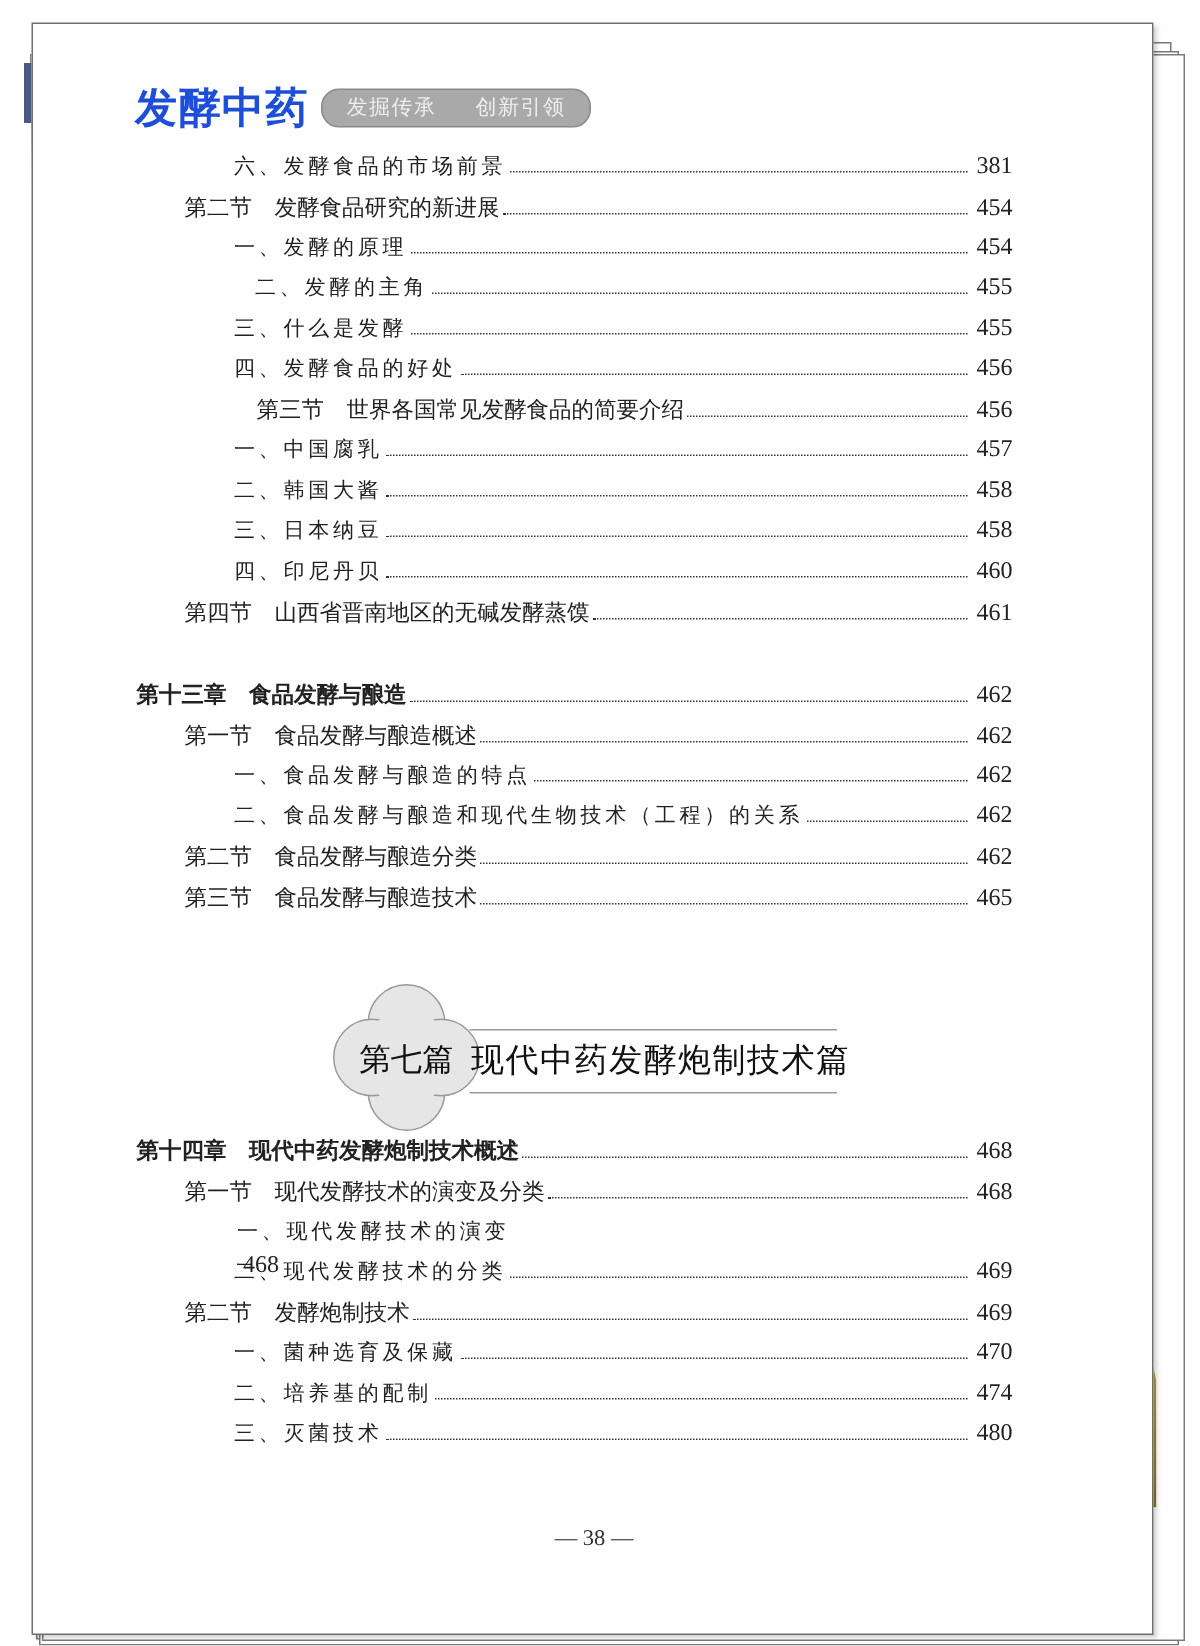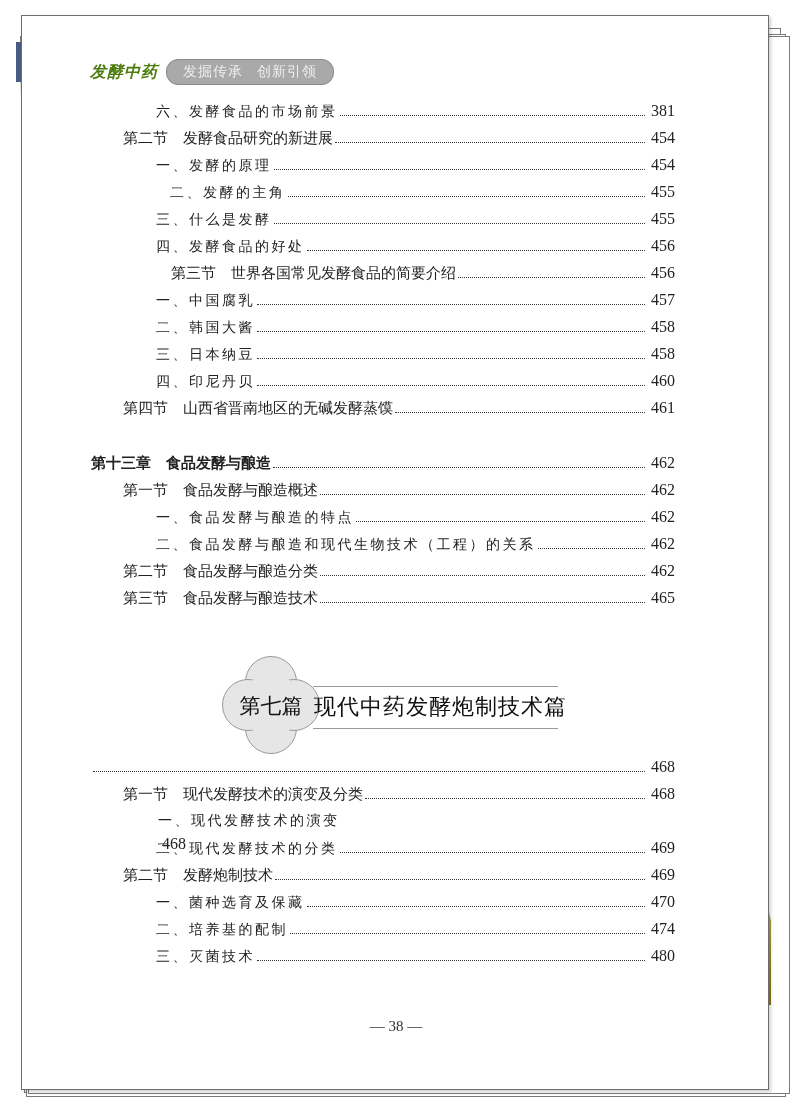--- a/index.html
+++ b/index.html
@@ -18,25 +18,25 @@
   .accent-blue { position: absolute; left: 16px; top: 42px; width: 6px; height: 40px; background: #4a5a82; }
   .accent-gold { position: absolute; left: 763px; top: 885px; width: 8px; height: 120px;
     background: linear-gradient(#c9b25a, #8a7410); clip-path: polygon(0 0, 100% 30%, 100% 100%, 0 100%); }
   .page {
     position: absolute; left: 21px; top: 15px; width: 748px; height: 1075px;
     background: #fff; border: 1px solid #6e6e6e; box-sizing: border-box;
     box-shadow: 2px 2px 3px rgba(0,0,0,0.18);
   }
   
   .header { position: absolute; left: 68px; top: 39px; height: 34px; display: flex; align-items: center; }
-  .brand { font-family: "DejaVu Serif", serif; font-weight: bold; font-size: 16px; letter-spacing: 1px; color: #4d7c0f; font-style: italic; }
+  .brand { font-family: "DejaVu Serif", serif; font-weight: bold; font-size: 28px; letter-spacing: 1px; color: #1d4ed8; }
   .slogan {
     margin-left: 8px; height: 24px; padding: 0 16px; display: flex; align-items: center;
     background: #a9a9a9; color: #eeeeee; font-size: 14px; letter-spacing: 1px;
-    border-radius: 12px; border: 1px solid #8a8a8a;
+    border-radius: 12px; border: 1px solid #8a8a8a; gap: 12px;
   }
   .slogan span + span { margin-left: 14px; }
   
   .toc { position: absolute; left: 0; top: 0; width: 748px; }
   .row { position: absolute; display: flex; align-items: baseline; height: 22px; font-size: 15px; right: 95px; }
   .row.l1 { left: 69px; }
   .row.l2 { left: 101px; }
   .row.l3 { left: 134px; }
   .row .t { white-space: pre; }
   .row.l3 .t { letter-spacing: 2.5px; font-size: 14px; }
@@ -157,20 +157,21 @@
         <span class="t">第二节　食品发酵与酿造分类</span>
         <span class="dots"></span>
         <span class="p">462</span>
       </div>
       <div class="row l2" style="top: 573px;">
         <span class="t">第三节　食品发酵与酿造技术</span>
         <span class="dots"></span>
         <span class="p">465</span>
       </div>
       <div class="row l1" style="top: 742px;">
+        <span class="t">第十四章　现代中药发酵炮制技术概述</span>
         <span class="dots"></span>
         <span class="p">468</span>
       </div>
       <div class="row l2" style="top: 769px;">
         <span class="t">第一节　现代发酵技术的演变及分类</span>
         <span class="dots"></span>
         <span class="p">468</span>
       </div>
       <div class="row l3" style="top: 796px; flex-direction: column;">
         <span class="t">一、现代发酵技术的演变</span>

